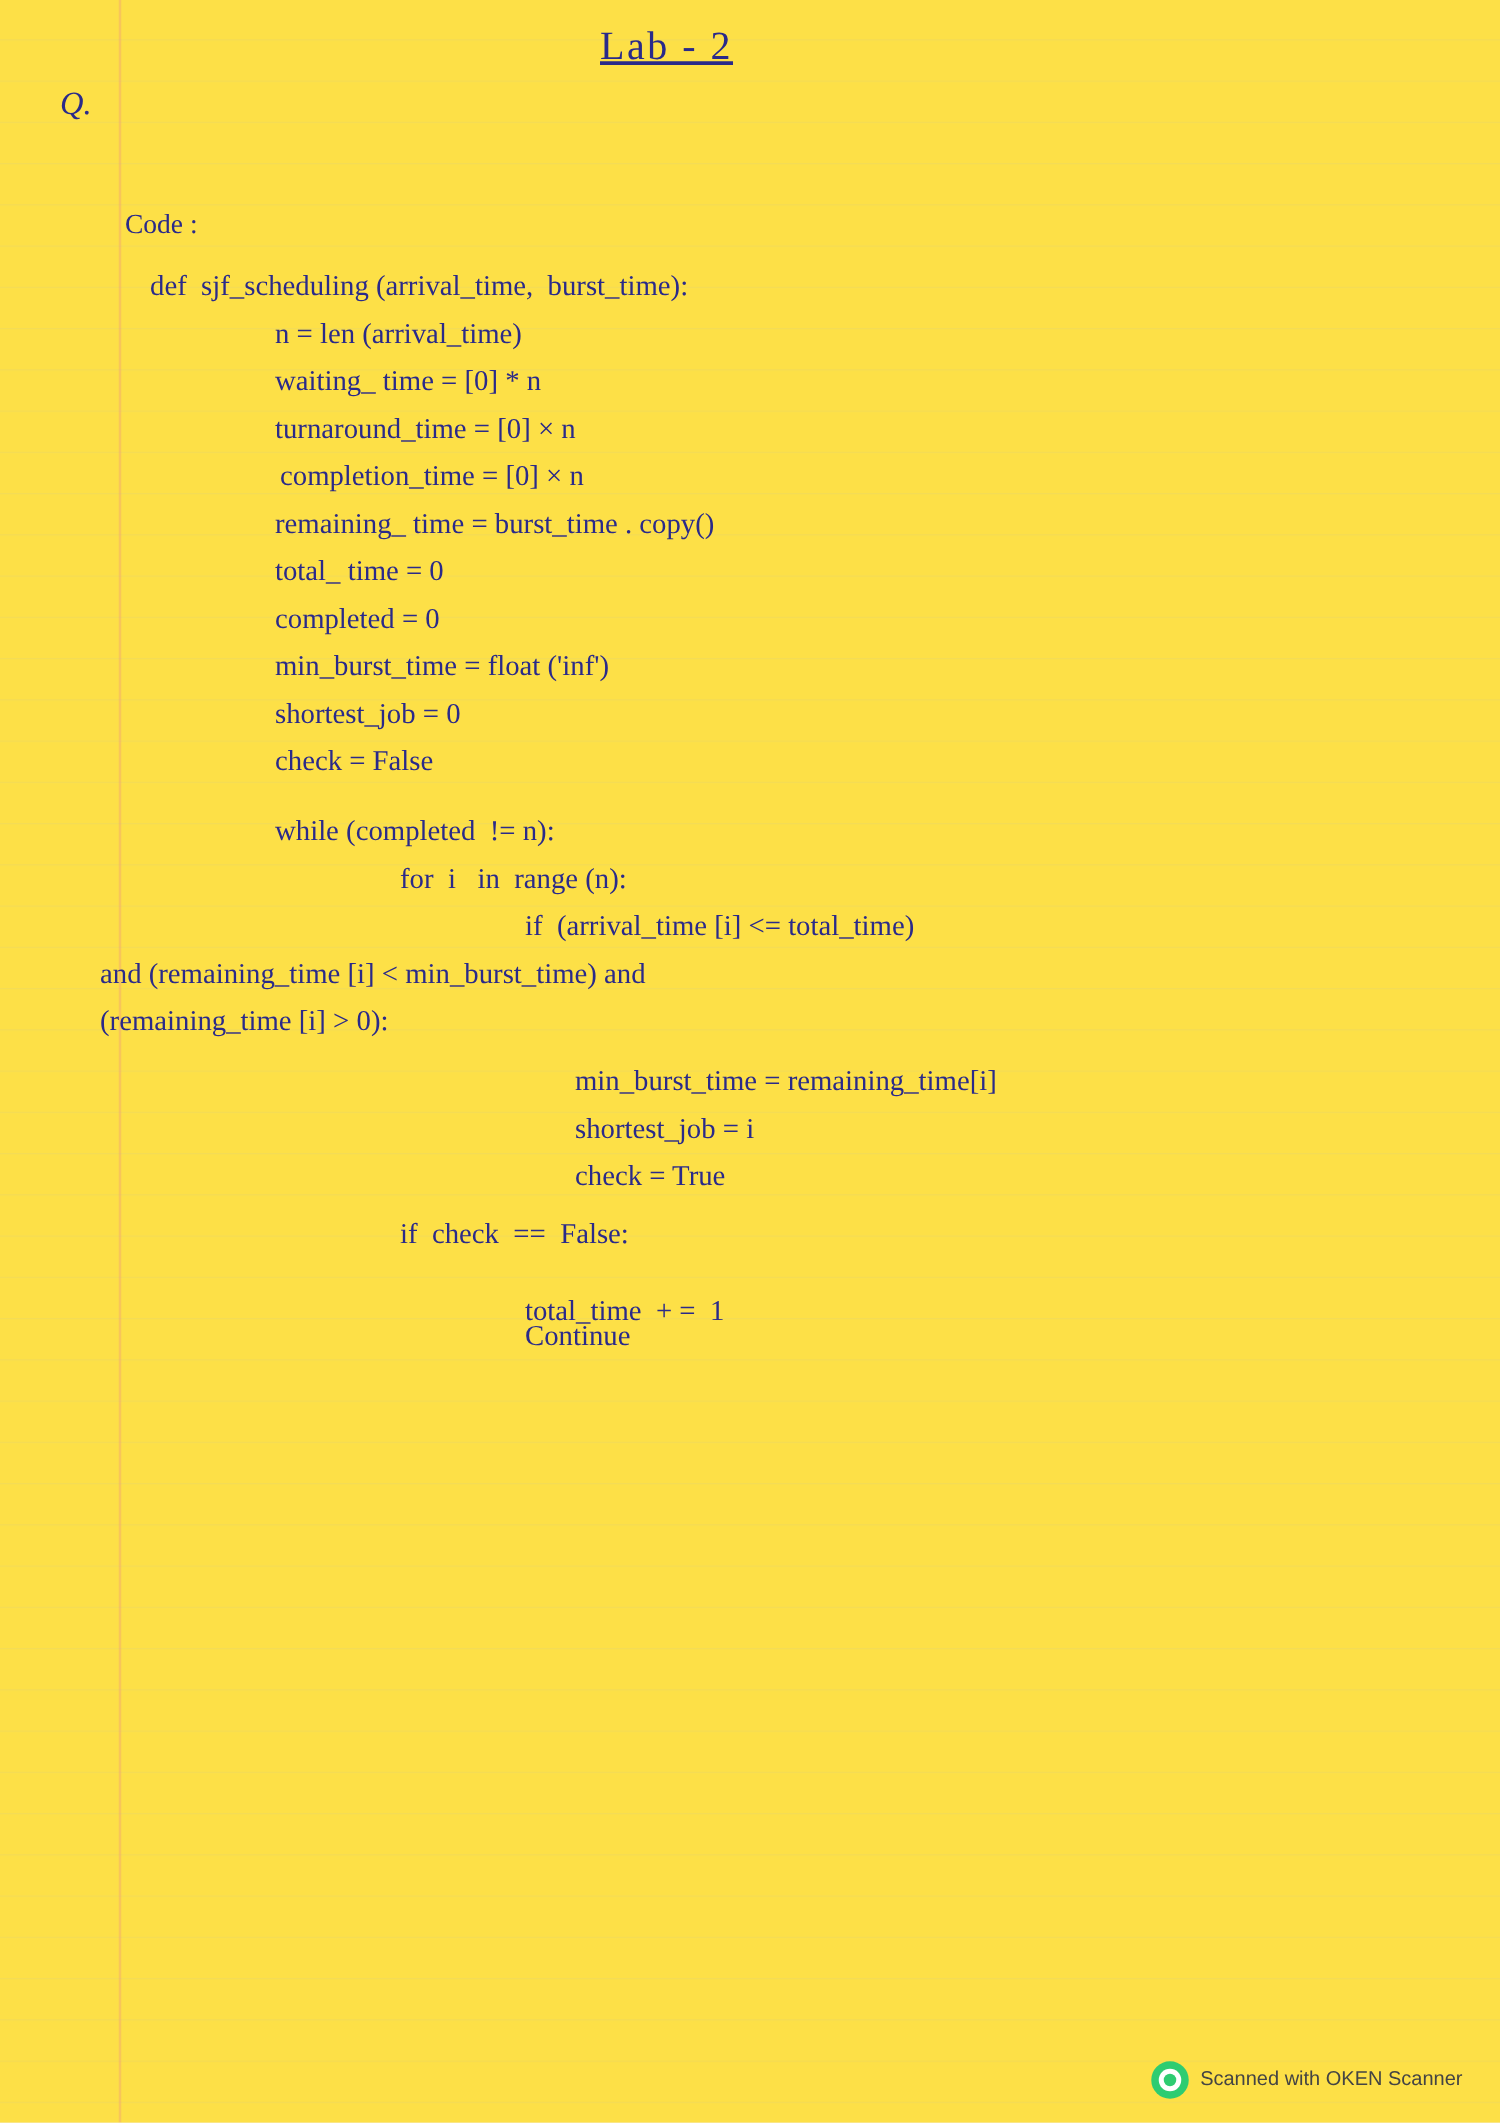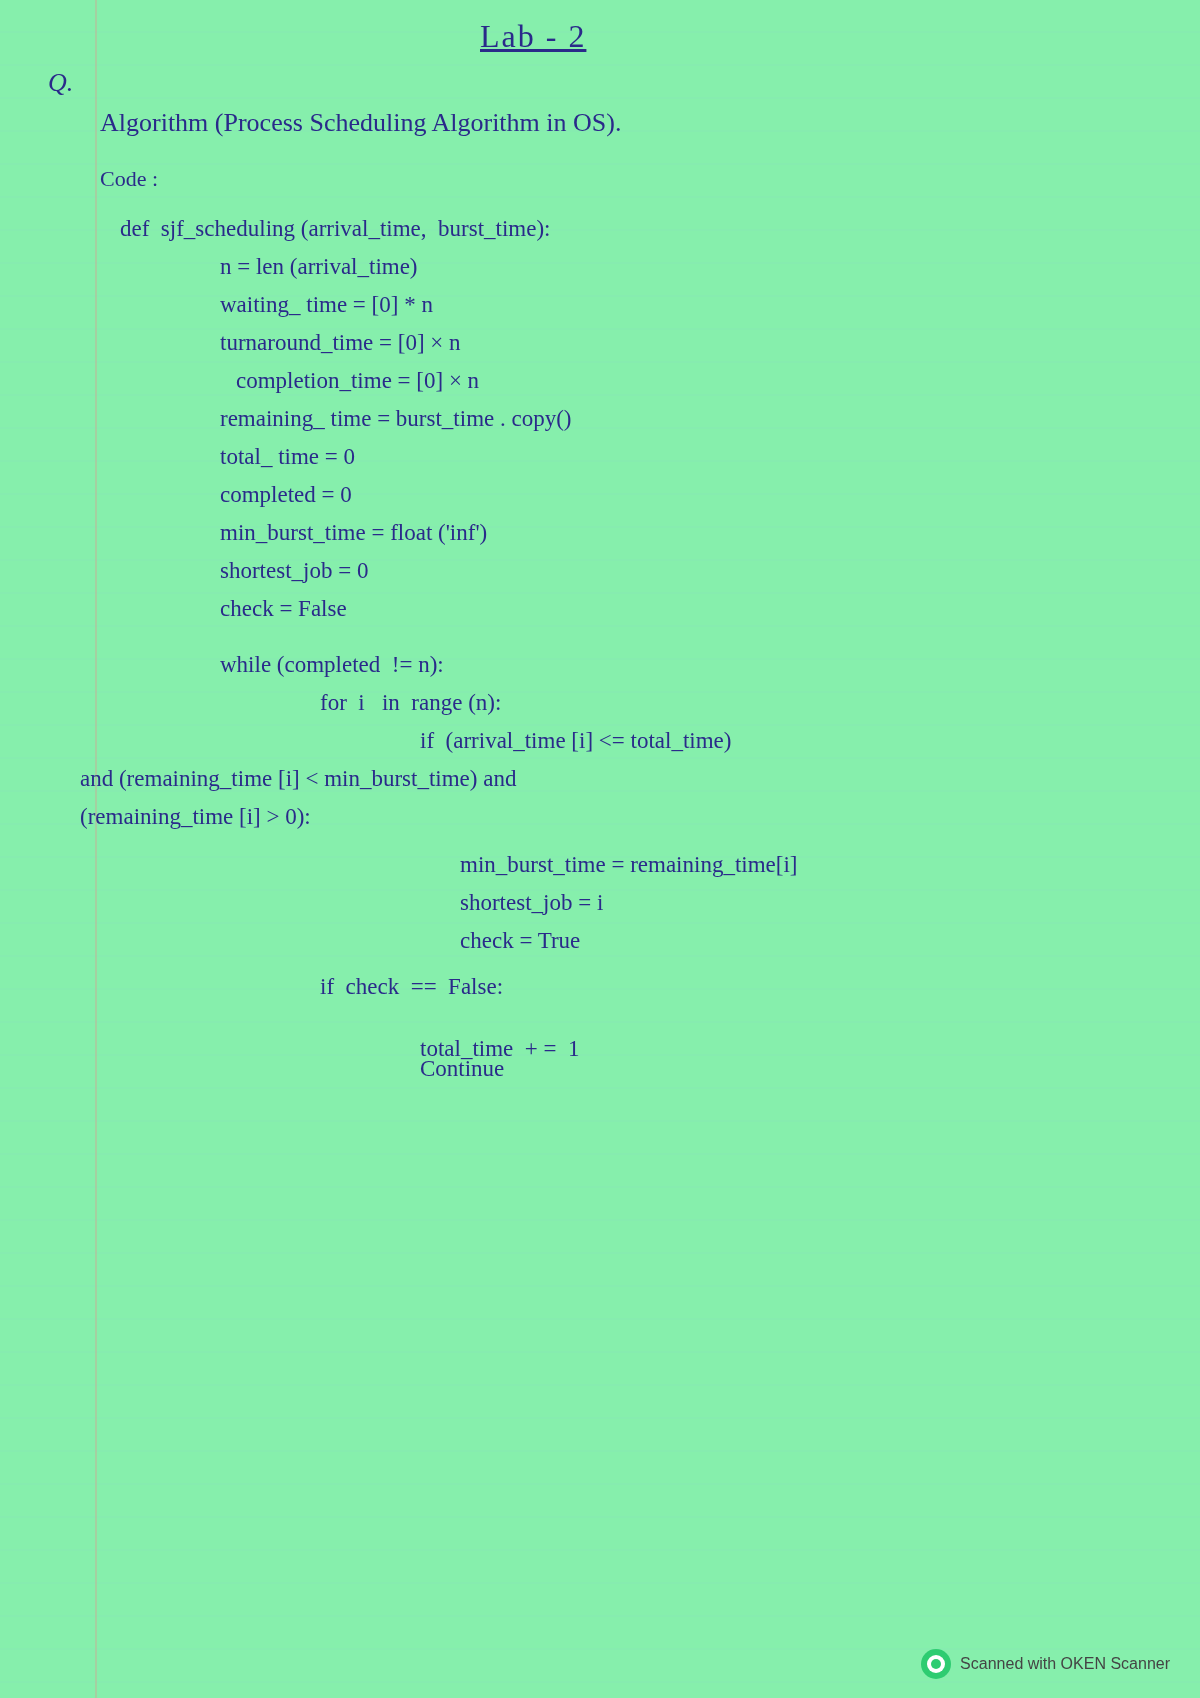--- a/index.html
+++ b/index.html
@@ -13,21 +13,21 @@
       height: 1698px;
       background-color: #f5f2ee;
       font-family: 'Segoe UI', Arial, sans-serif;
       position: relative;
       overflow: hidden;
     }
 
     .page {
       width: 1200px;
       height: 1698px;
-      background: #86efac;
+      background: #fde047;
       position: relative;
       padding: 40px 60px 40px 80px;
     }
 
     .handwritten {
       font-family: 'Segoe Script', 'Comic Sans MS', cursive;
       color: #2a2a8a;
       position: absolute;
     }
 
@@ -124,31 +124,30 @@
     </defs>
     <rect width="1200" height="1698" fill="url(#lines)"></rect>
   </svg>
 
   <div class="left-margin"></div>
 
   <div class="handwritten title">Lab - 2</div>
 
   <div class="handwritten question-label">Q.</div>
 
-  <div class="handwritten question-line2">Algorithm (Process  Scheduling  Algorithm  in OS).</div>
 
   <div class="handwritten code-label">Code :</div>
 
   <div style="position:absolute; top:210px; left:80px; width:1100px;">
 
     <div class="code-line" style="top:0px; left:40px;">def  sjf_scheduling (arrival_time,  burst_time):</div>
     <div class="code-line" style="top:38px; left:140px;">n = len (arrival_time)</div>
     <div class="code-line" style="top:76px; left:140px;">waiting_ time = [0] * n</div>
     <div class="code-line" style="top:114px; left:140px;">turnaround_time = [0] × n</div>
-    <div class="code-line" style="top:152px; left:156px;">completion_time = [0] × n</div>
+    <div class="code-line" style="top:152px; left:144px;">completion_time = [0] × n</div>
     <div class="code-line" style="top:190px; left:140px;">remaining_ time = burst_time . copy()</div>
     <div class="code-line" style="top:228px; left:140px;">total_ time = 0</div>
     <div class="code-line" style="top:266px; left:140px;">completed = 0</div>
     <div class="code-line" style="top:304px; left:140px;">min_burst_time = float ('inf')</div>
     <div class="code-line" style="top:342px; left:140px;">shortest_job = 0</div>
     <div class="code-line" style="top:380px; left:140px;">check = False</div>
 
     <div class="code-line" style="top:436px; left:140px;">while (completed  != n):</div>
     <div class="code-line" style="top:474px; left:240px;">for  i   in  range (n):</div>
     <div class="code-line" style="top:512px; left:340px;">if  (arrival_time [i] &lt;= total_time)</div>

